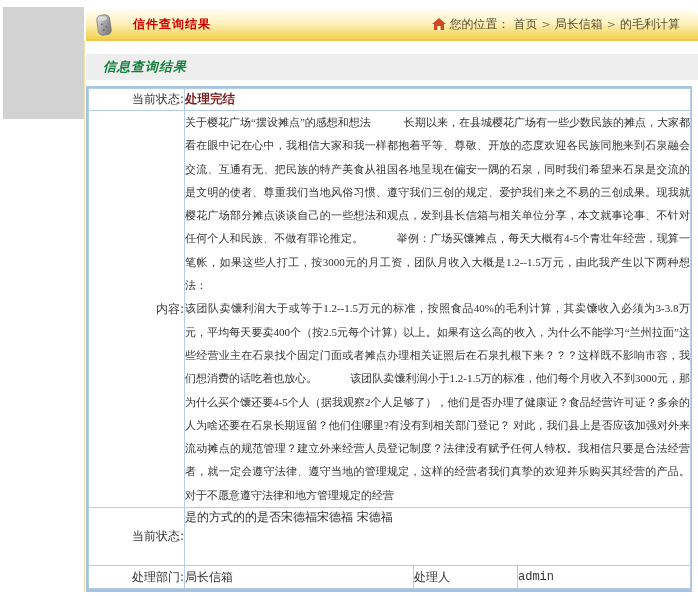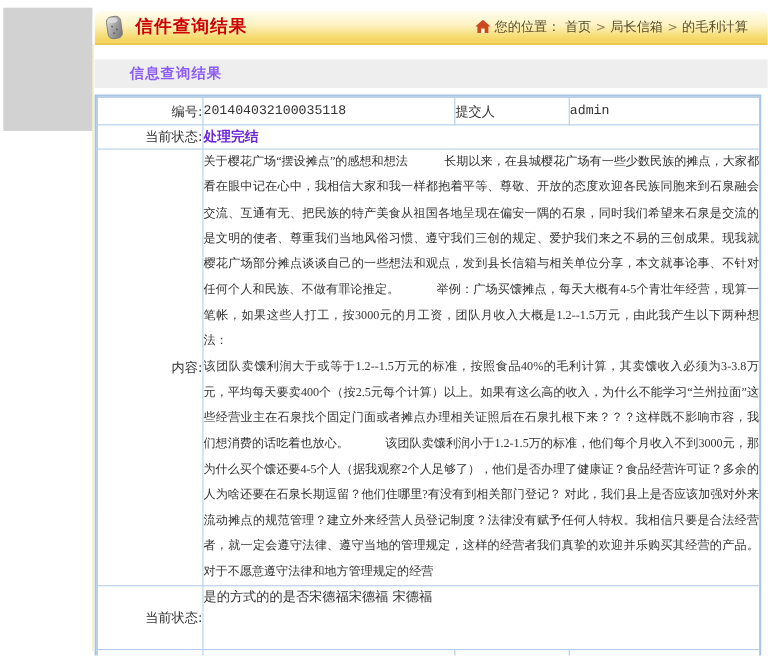--- a/index.html
+++ b/index.html
@@ -14,43 +14,43 @@
 
   
   .header-bar {
     margin-top:10px; height:29px; position:relative;
     border-radius:6px 6px 0 0;
     background:linear-gradient(#fffdf0 0%, #fdf2c0 45%, #f6dc73 80%, #f2d158 100%);
     border-bottom:2px solid #eec84e;
     display:flex; align-items:center;
   }
   .title-icon { margin-left:7px; display:inline-flex; }
-  .page-title { color:#cc0000; font-weight:bold; font-size:16px; margin-left:8px; letter-spacing:1px; }
+  .page-title { color:#cc0000; font-weight:bold; font-size:12px; margin-left:18px; letter-spacing:1px; }
   .breadcrumb { position:absolute; right:18px; top:0; height:100%; display:flex; align-items:center; font-size:12px; color:#5a4e2c; }
   .breadcrumb > * { margin-left:4px; }
   .crumb-link { color:#5a4e2c; text-decoration:none; cursor:pointer; }
   .crumb-sep { color:#8a7c50; font-size:11px; }
 
   
   .section-bar { margin-top:13px; height:26px; background:#eeeeee; display:flex; align-items:center; }
-  .section-title { font-weight:bold; font-size:13px; color:#8b5cf6; margin-left:32px; letter-spacing:1px; }
+  .section-title { font-weight:bold; font-size:13px; color:#15803d; margin-left:17px; letter-spacing:1px;font-style:italic; }
 
   
   .table-wrap { margin-top:6px; width:602px; border:2px solid #a6c4e2; border-bottom-width:3px; background:#fff; }
   table.info { border-collapse:collapse; width:100%; table-layout:fixed; }
   table.info td { border:1px solid #b3cde8; background:#ffffff; font-size:12px; color:#333333; padding:0; overflow:hidden; }
   td.lbl { text-align:right; padding-right:5px; vertical-align:middle; color:#333333; }
   td.val { padding-left:7px; vertical-align:middle; }
   .mono { font-family:"Liberation Mono","DejaVu Sans Mono",monospace; font-size:12px; color:#111111; }
   tr.r1 td { height:24px; }
   tr.r2 td { height:21px; }
   tr.r3 td { height:372px; }
   tr.r4 td { height:57px;margin-top:16px; }
   tr.r5 td { height:22px; }
-  .status-value { font-weight:bold; font-size:12.5px; color:#6d28d9; }
+  .status-value { font-weight:bold; font-size:12.5px; color:#7f1d1d; }
   td.content-cell { vertical-align:top; padding:6px 9px 0 9px; }
   td.content-cell p { margin:0; font-size:11px; line-height:23.3px; text-align:justify; color:#333333;font-family:Liberation Serif, serif; }
   td.result-cell { vertical-align:top; padding:4px 9px 0 9px; font-size:11px; line-height:19px; color:#333333; }
   .result-lbl { color:#cc0000; }
 </style>
 </head>
 <body>
 
 <div class="gray-panel"></div>
 <div class="accent-line"></div>
@@ -100,26 +100,20 @@
 
   <div class="table-wrap">
     <table class="info">
       <colgroup>
         <col style="width:96px">
           <col style="width:229px">
           <col style="width:104px">
           <col style="width:173px">
       </colgroup>
       <tbody>
-          <tr class="r1">
-        <td class="lbl">编号:</td>
-        <td class="val mono">201404032100035118</td>
-        <td class="val">提交人</td>
-        <td class="val mono">admin</td>
-      </tr>
       <tr class="r2">
         <td class="lbl">当前状态:</td>
         <td class="val" colspan="3">
           <span class="status-value">处理完结</span>
         </td>
       </tr>
       <tr class="r3">
         <td class="lbl">内容:</td>
         <td class="content-cell" colspan="3">
           <p>关于樱花广场“摆设摊点”的感想和想法　　　长期以来，在县城樱花广场有一些少数民族的摊点，大家都看在眼中记在心中，我相信大家和我一样都抱着平等、尊敬、开放的态度欢迎各民族同胞来到石泉融会交流、互通有无、把民族的特产美食从祖国各地呈现在偏安一隅的石泉，同时我们希望来石泉是交流的是文明的使者、尊重我们当地风俗习惯、遵守我们三创的规定、爱护我们来之不易的三创成果。现我就樱花广场部分摊点谈谈自己的一些想法和观点，发到县长信箱与相关单位分享，本文就事论事、不针对任何个人和民族、不做有罪论推定。　　　举例：广场买馕摊点，每天大概有4-5个青壮年经营，现算一笔帐，如果这些人打工，按3000元的月工资，团队月收入大概是1.2--1.5万元，由此我产生以下两种想法：</p>

